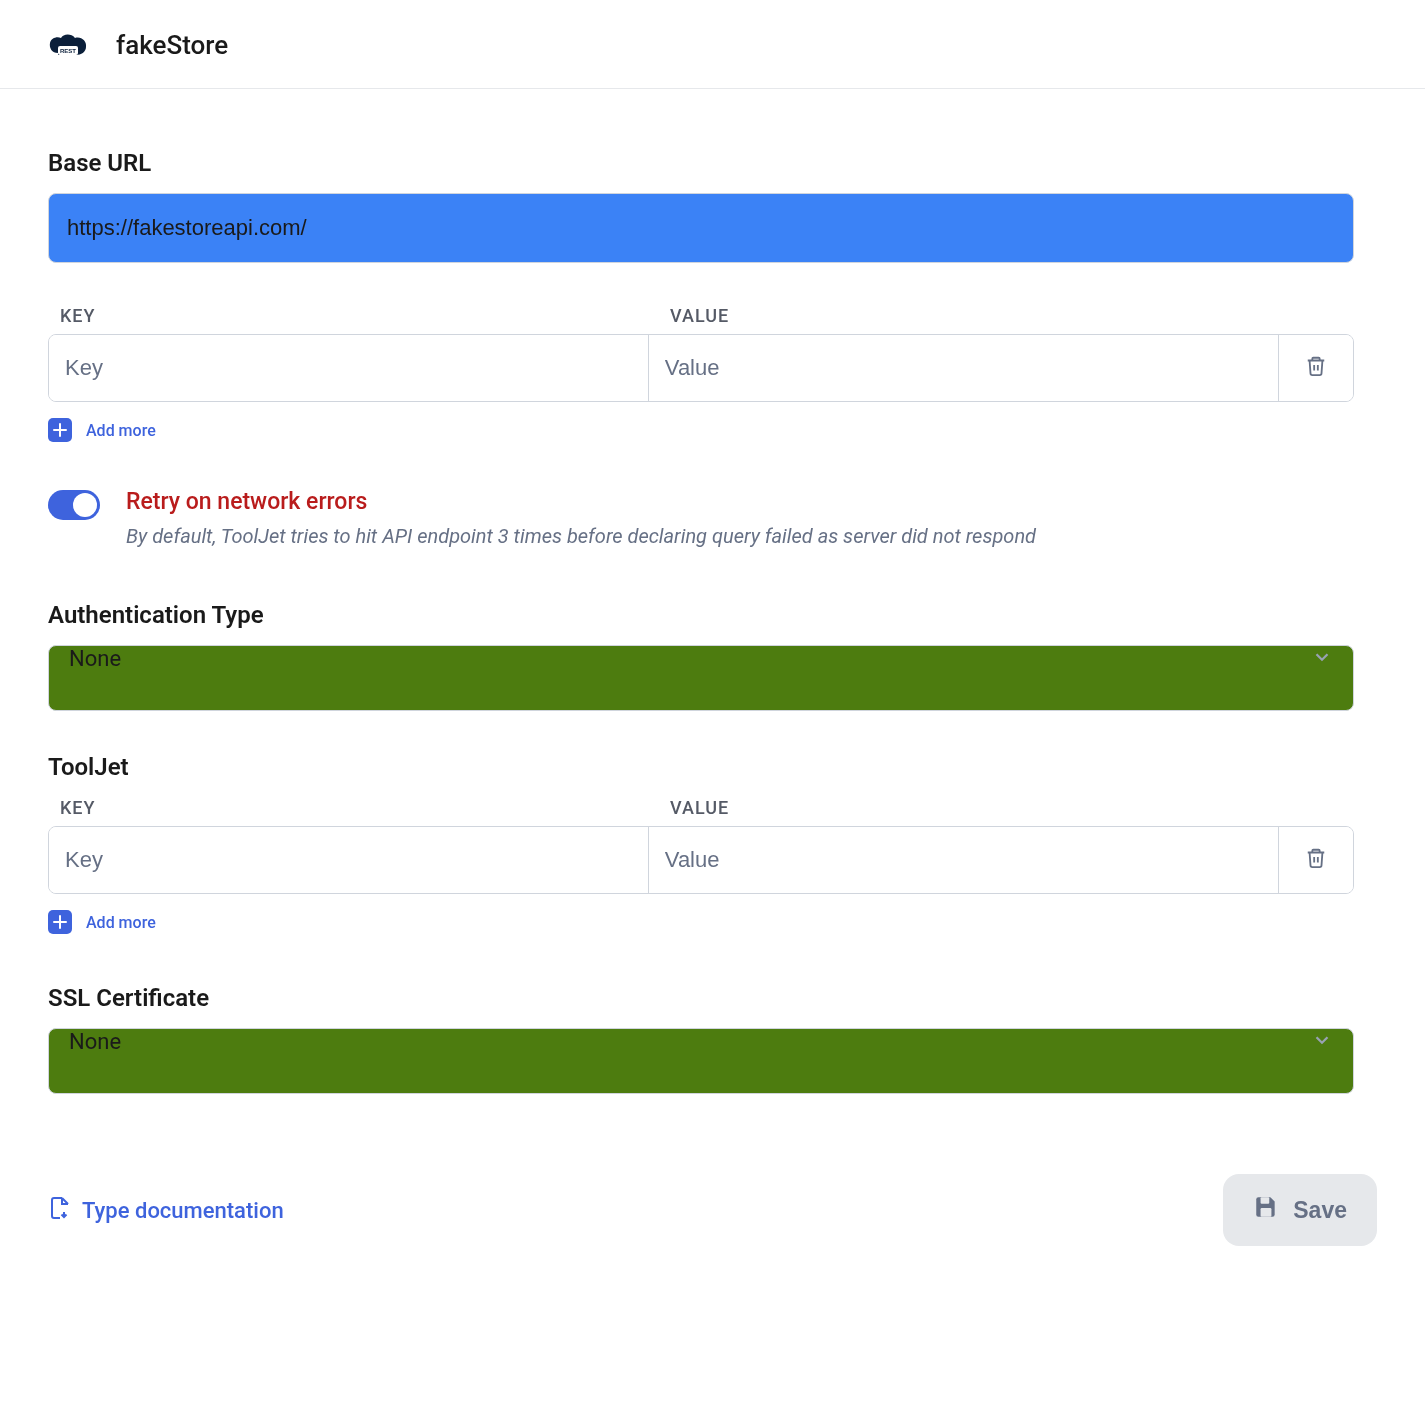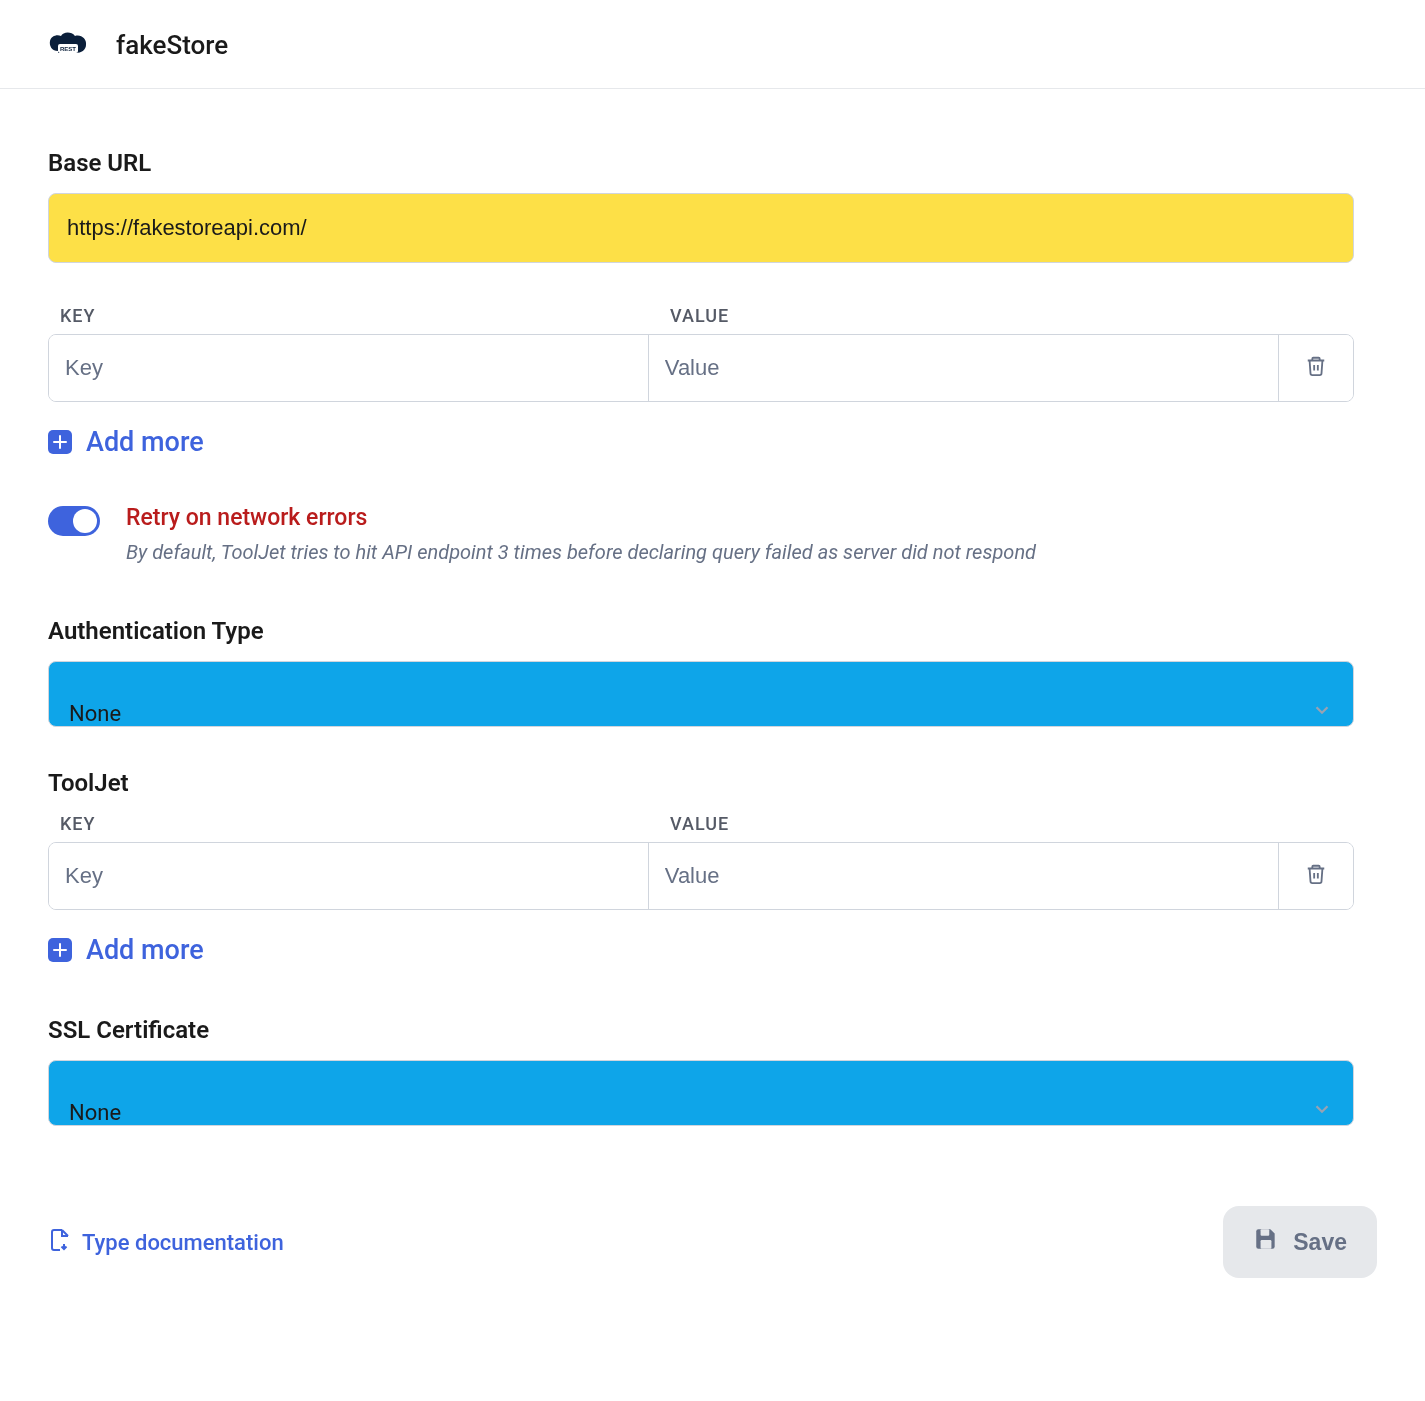--- a/index.html
+++ b/index.html
@@ -4,21 +4,21 @@
 <style>
   * { box-sizing: border-box; margin: 0; padding: 0; }
   body {
     font-family: -apple-system, BlinkMacSystemFont, "Segoe UI", Roboto, Helvetica, Arial, sans-serif;
     background: #ffffff;
     color: #1a1a1a;
     width: 1425px;
   }
   .header-bar {
     display: flex;
-    align-items: flex-start;
+    align-items: flex-end;
     padding: 30px 48px 28px 48px;
     border-bottom: 1px solid #e6e8eb;
   }
   .ds-icon {
     width: 40px;
     height: 28px;
     display: flex;
     align-items: center;
     justify-content: center;
     margin-right: 28px;
@@ -39,21 +39,21 @@
     margin-bottom: 16px;
   }
   .text-input {
     width: 100%;
     height: 70px;
     border: 1px solid #d0d5dd;
     border-radius: 8px;
     padding: 0 18px;
     font-size: 22px;
     color: #1a1a1a;
-    background: #fde047;
+    background: #3b82f6;
   }
   .text-input::placeholder { color: #667085; }
   .kv-header {
     display: flex;
     margin-top: 10px;
   }
   .kv-header .col {
     width: 610px;
     font-size: 18px;
     letter-spacing: 1px;
@@ -88,24 +88,24 @@
     display: flex;
     align-items: center;
     justify-content: center;
     cursor: pointer;
     background: #fff;
   }
   .trash svg { stroke: #667085; }
   .add-more {
     display: inline-flex;
     align-items: center;
-    margin-top: 24px;
+    margin-top: 16px;
     cursor: pointer;
     color: #3e63dd;
-    font-size: 27px;
+    font-size: 16px;
     font-weight: 500;
   }
   .add-more .plus-badge {
     width: 24px;
     height: 24px;
     background: #3e63dd;
     border-radius: 5px;
     display: flex;
     align-items: center;
     justify-content: center;
@@ -149,23 +149,23 @@
     line-height: 1.5;
     font-style: italic;
   }
   .select-box {
     width: 100%;
     height: 66px;
     border: 1px solid #d0d5dd;
     border-radius: 8px;
     padding: 0 20px;
     display: flex;
-    align-items: flex-end;
+    align-items: flex-start;
     justify-content: space-between;
-    background: #0ea5e9;
+    background: #4d7c0f;
     cursor: pointer;
     font-size: 22px;
     color: #1a1a1a;
   }
   .chevron svg { stroke: #98a2b3; }
   .spacer-md { margin-top: 50px; }
   .spacer-sm { margin-top: 42px; }
   .footer {
     display: flex;
     align-items: center;

